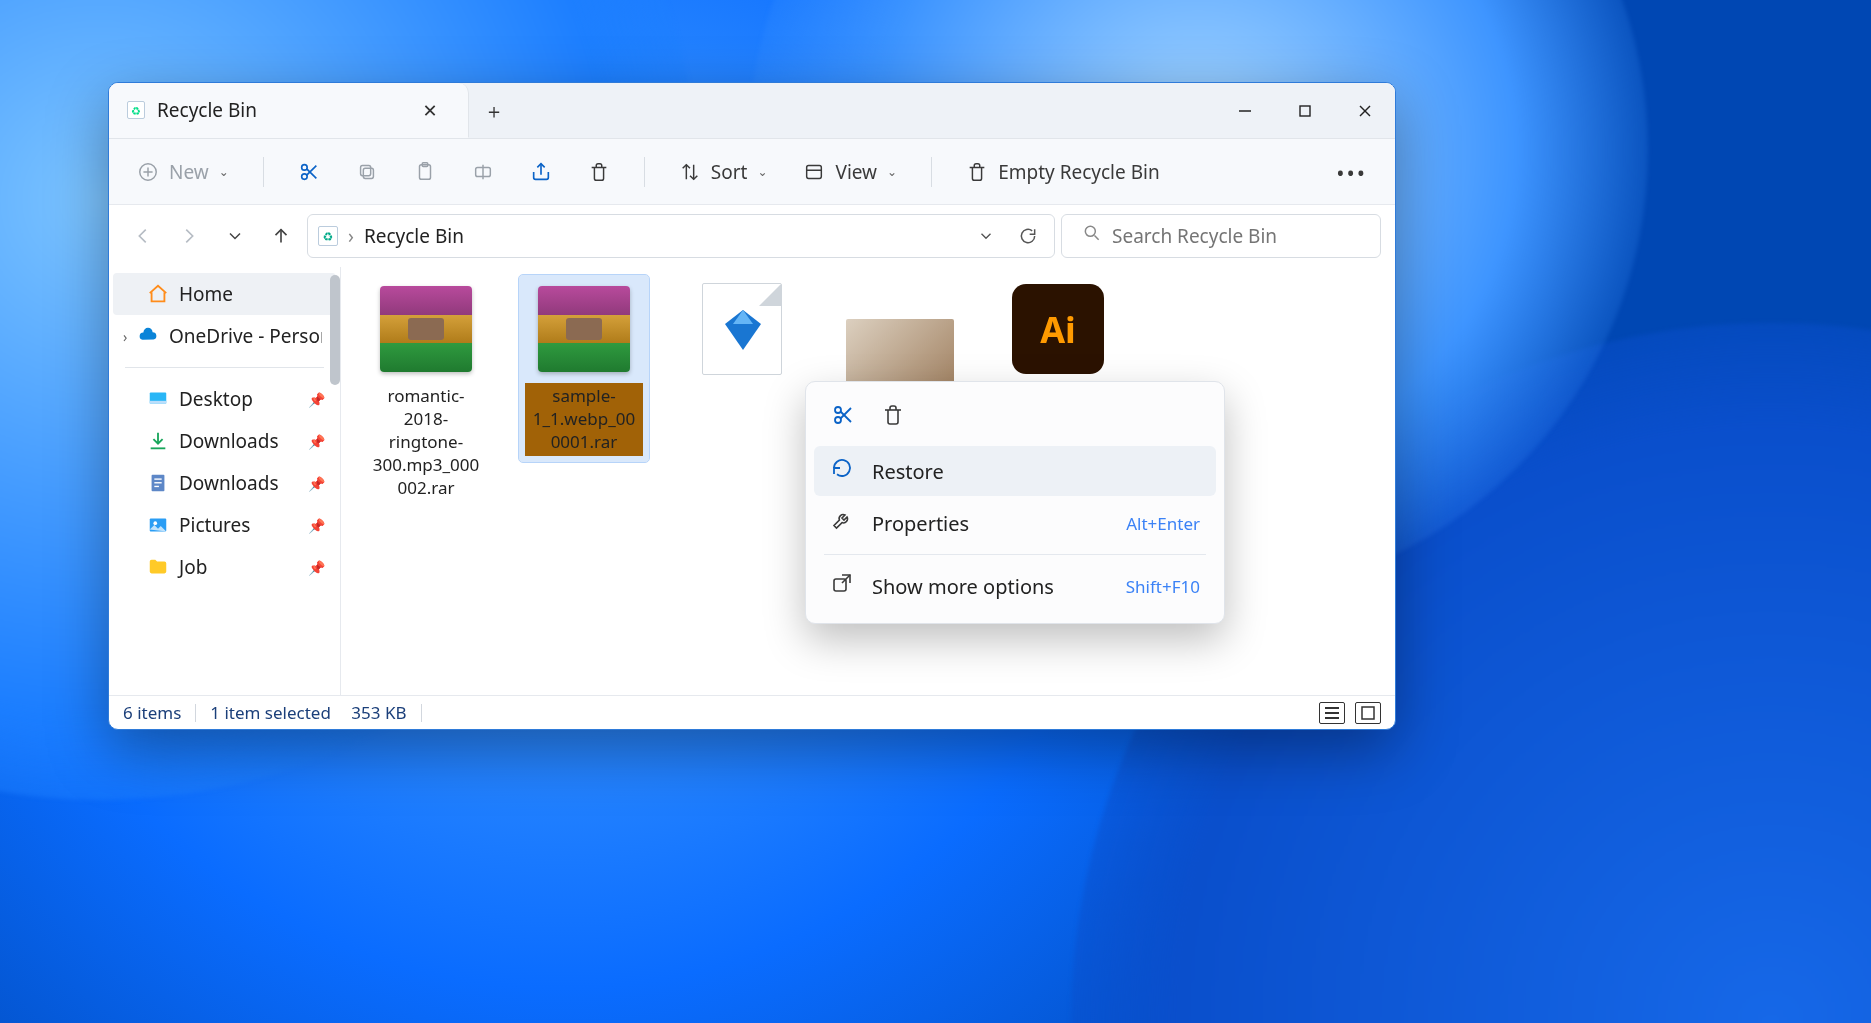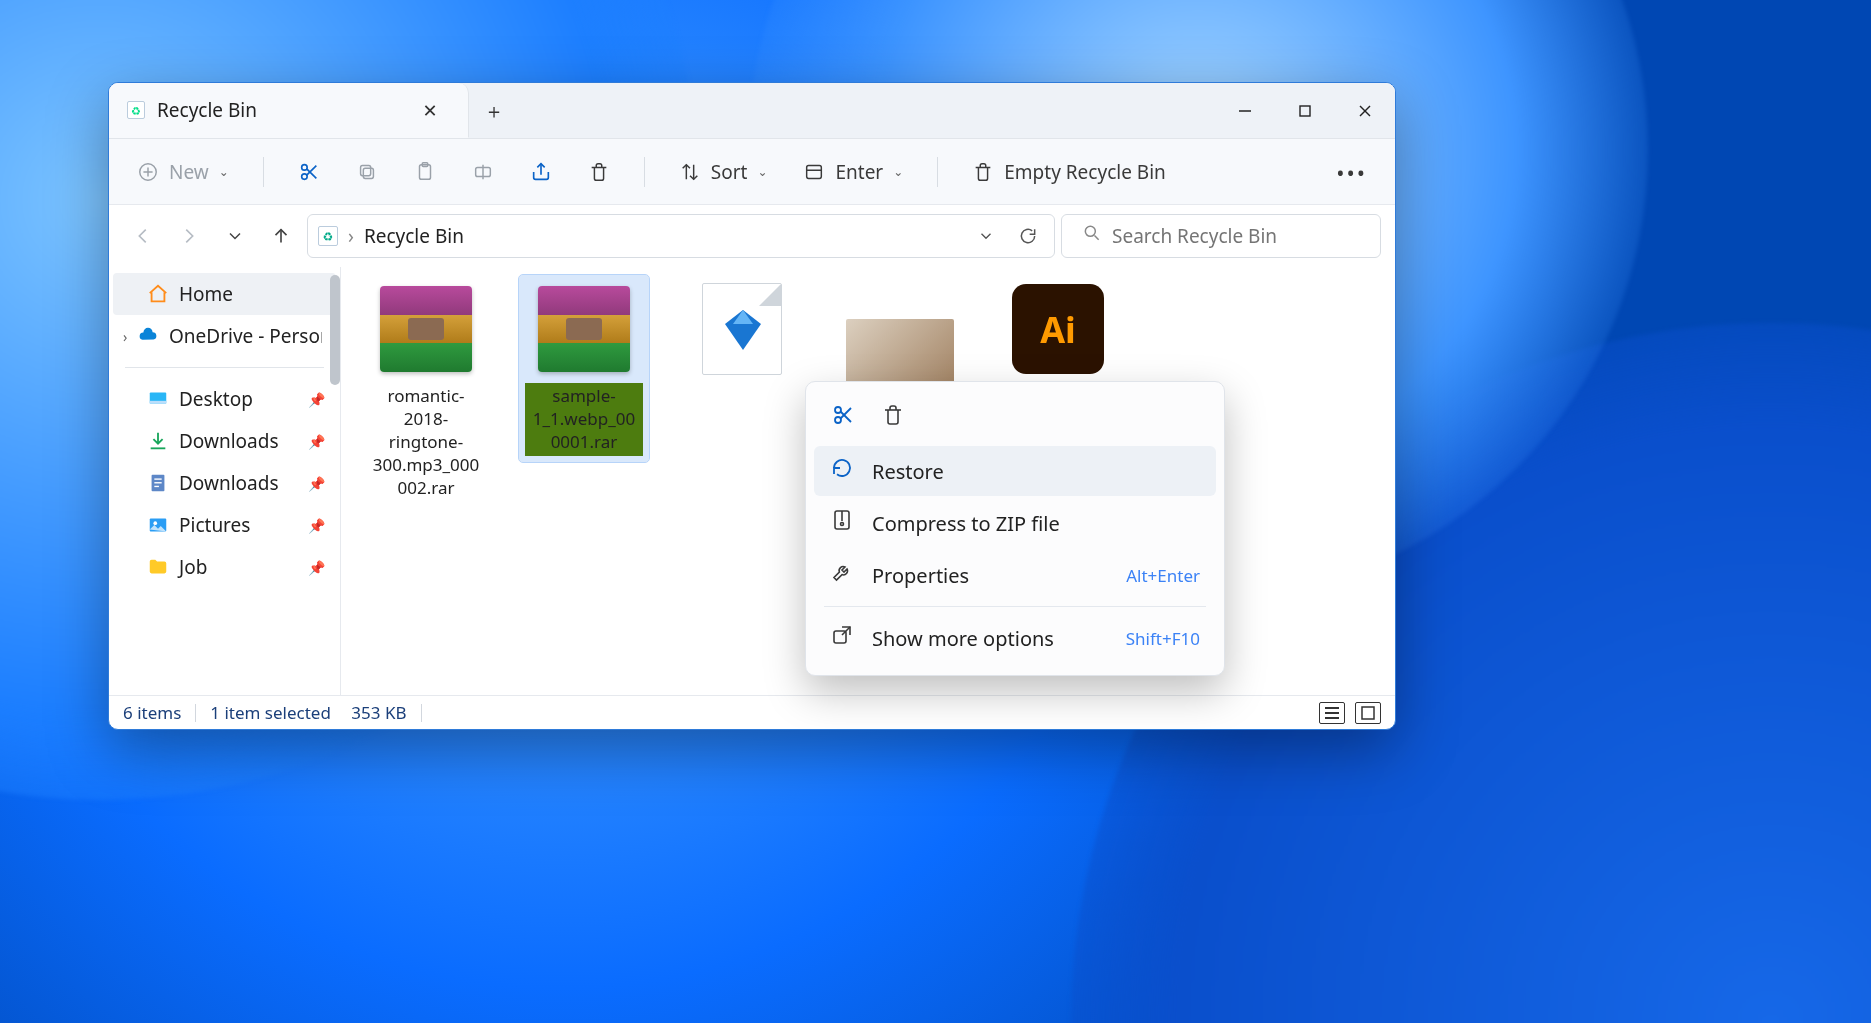--- a/index.html
+++ b/index.html
@@ -75,21 +75,21 @@
   .side-item.active { background: #eef1f5; }
   .side-item .exp { position: absolute; left: 10px; color: #666; font-size: 14px; }
   .side-item .pin { position: absolute; right: 10px; color: #7d848c; font-size: 14px; }
   .side-sep { height: 1px; background: #e1e5ea; margin: 10px 16px; }
   .side-scroll { position: absolute; right: 0; top: 8px; width: 10px; height: 110px; background: #bfc5cc; border-radius: 5px; }
 
   .content { flex: 1; position: relative; padding: 8px 20px; overflow: hidden; }
   .files { display: flex; gap: 28px; align-items: flex-start; }
   .file { width: 130px; text-align: center; padding: 6px; border-radius: 4px; }
   .file.selected { background: #d9e8fb; outline: 1px solid #b7d4f9; }
-  .file.selected .fname { background: #4d7c0f; }
+  .file.selected .fname { background: #a16207; }
   .thumb { width: 110px; height: 96px; margin: 0 auto 6px; display: flex; align-items: center; justify-content: center; text-align: center; }
   .fname { font-size: 17px; color: #222; line-height: 1.35; word-break: break-word; padding: 2px 4px; }
 
   
   .rar { width: 92px; height: 86px; display: flex; flex-direction: column; border-radius: 4px; overflow: hidden;
          box-shadow: 0 2px 4px rgba(0,0,0,.25); }
   .rar .bk { flex: 1; }
   .rar .b1 { background: linear-gradient(#b84a9c,#913a7c); }
   .rar .b2 { background: linear-gradient(#d4a03a,#b07c1a); position: relative; }
   .rar .b2::after { content: ""; position: absolute; left: 30%; top: 10%; width: 40%; height: 80%;
@@ -250,21 +250,21 @@
       <span>Sort</span>
       <span class="chev">⌄</span>
     </div>
     <div class="tbtn">
       <span class="ticon">
         <svg viewBox="0 0 24 24" fill="none" stroke="#3a3a3a" stroke-width="1.6">
             <rect x="4" y="5" width="16" height="14" rx="2"></rect>
             <line x1="4" y1="10" x2="20" y2="10"></line>
           </svg>
       </span>
-      <span>Enter</span>
+      <span>View</span>
       <span class="chev">⌄</span>
     </div>
     <div class="tsep"></div>
     <div class="tbtn">
       <span class="ticon">
         <svg viewBox="0 0 24 24" fill="none" stroke="#3a3a3a" stroke-width="1.6">
             <path d="M4 7h16"></path>
             <path d="M7 7v12a2 2 0 0 0 2 2h6a2 2 0 0 0 2-2V7"></path>
             <path d="M9 7V5a2 2 0 0 1 2-2h2a2 2 0 0 1 2 2v2"></path>
           </svg>
@@ -475,30 +475,20 @@
         <svg width="24" height="24" viewBox="0 0 24 24" fill="none" stroke="#0b63c7" stroke-width="1.8">
             <path d="M4 12a8 8 0 1 1 3 6.2"></path>
             <path d="M4 18v-6h6"></path>
           </svg>
       </span>
       <span>Restore</span>
     </div>
     <div class="ctx-item">
       <span>
         <svg width="24" height="24" viewBox="0 0 24 24" fill="none" stroke="#3a3a3a" stroke-width="1.6">
-            <rect x="5" y="3" width="14" height="18" rx="2"></rect>
-            <line x1="12" y1="3" x2="12" y2="13"></line>
-            <circle cx="12" cy="16" r="1.5"></circle>
-          </svg>
-      </span>
-      <span>Compress to ZIP file</span>
-    </div>
-    <div class="ctx-item">
-      <span>
-        <svg width="24" height="24" viewBox="0 0 24 24" fill="none" stroke="#3a3a3a" stroke-width="1.6">
             <path d="M15 7a4 4 0 0 0-5.6 5L4 17.5 6.5 20l5.5-5.4A4 4 0 0 0 17 9l-3 3-2-2z"></path>
           </svg>
       </span>
       <span>Properties</span>
       <span class="shortcut">Alt+Enter</span>
     </div>
     <div class="ctx-sep"></div>
     <div class="ctx-item">
       <span>
         <svg width="24" height="24" viewBox="0 0 24 24" fill="none" stroke="#3a3a3a" stroke-width="1.6">

